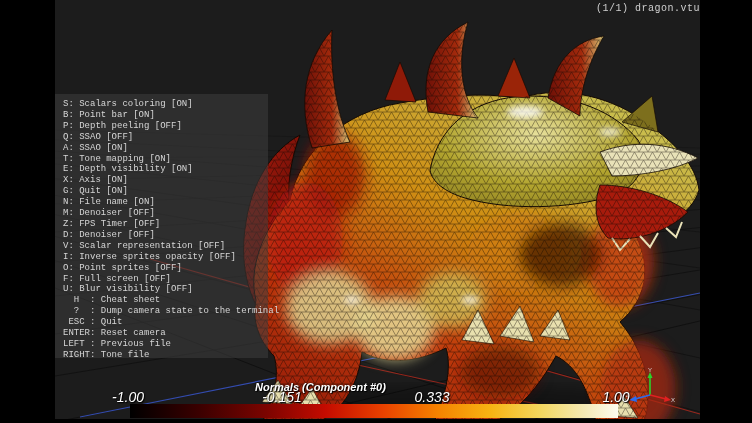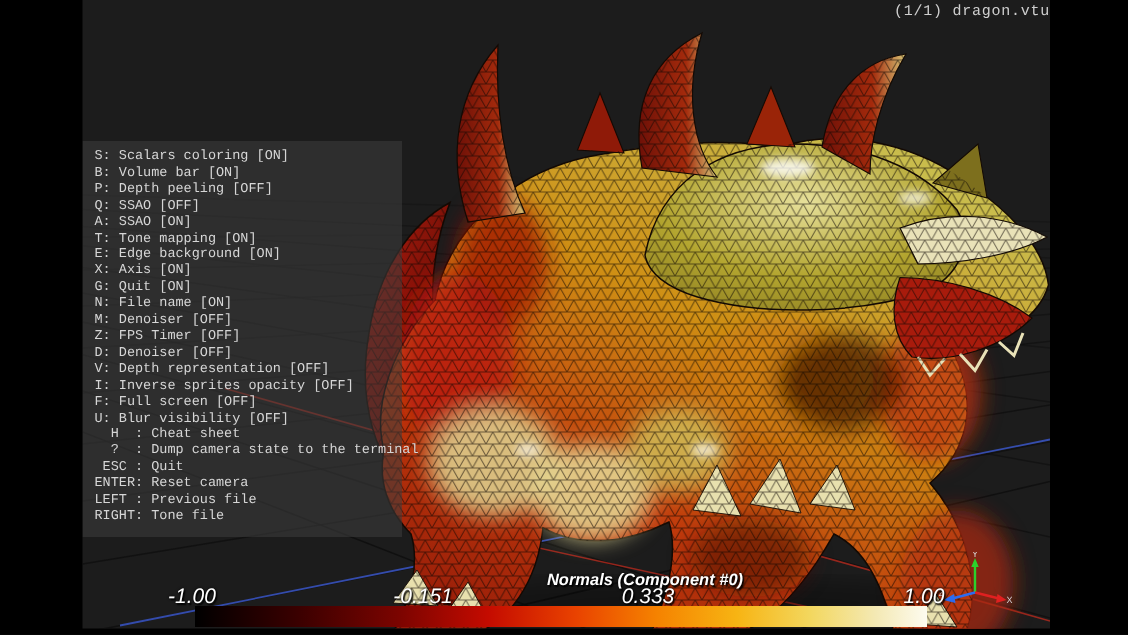--- a/index.html
+++ b/index.html
@@ -9,21 +9,21 @@
   #viewport{position:absolute;left:55px;top:0;width:645px;height:419px;background:#1c1c1c;overflow:hidden;}
   #scene-svg{position:absolute;left:0;top:0;}
   
   .file-title{position:absolute;top:3px;left:55px;width:645px;text-align:right;
               color:#cfcfcf;font-size:10px;letter-spacing:.5px;font-weight:500;}
   
   .cheatsheet{position:absolute;left:0;top:66px;width:213px;height:264px;
               background:rgba(62,62,62,.55);padding:5px 0 0 8px;box-sizing:border-box;margin-top:28px;}
   .cs-line{white-space:pre;color:#d6d6d6;font-size:9px;line-height:10.9px;}
   
-  .sb-title{position:absolute;left:200px;top:381px;width:350px;text-align:center;
+  .sb-title{position:absolute;left:200px;top:381px;width:350px;
             font-family:"Liberation Sans",sans-serif;font-style:italic;font-weight:700;
             font-size:11px;color:#fff;text-shadow:1px 1px 1px #000,0 0 2px #000;}
   .sb-tick{position:absolute;top:389px;transform:translateX(-50%);
            font-family:"Liberation Sans",sans-serif;font-style:italic;font-weight:400;
            font-size:14px;color:#fff;text-shadow:1px 1px 1px #000,0 0 2px #000;}
   .sb-bar{position:absolute;left:75px;top:404px;width:488px;height:14px;
           background:linear-gradient(to right,#000 0%,#3a0000 14%,#7c0400 28%,#c40b00 40%,
                      #e94200 52%,#f58200 63%,#f7b413 74%,#f3d75e 84%,#f4e9b4 93%,#fdfbef 100%);}
   
   #axes-gizmo{position:absolute;left:570px;top:368px;}
@@ -163,34 +163,35 @@
       <path d="M40,28 L46,32 L39,34 Z" fill="#e02020"></path>
       <line x1="25" y1="27" x2="10" y2="31" stroke="#2b6bf0" stroke-width="1.6"></line>
       <path d="M11,28 L4,32 L12,34 Z" fill="#2b6bf0"></path>
       <text x="25" y="3.5" text-anchor="middle" font-size="6" fill="#d8d8d8" font-family="Liberation Sans, sans-serif">Y</text>
       <text x="48" y="34" text-anchor="middle" font-size="6" fill="#d8d8d8" font-family="Liberation Sans, sans-serif">X</text>
       <text x="2.5" y="29" text-anchor="middle" font-size="6" fill="#d8d8d8" font-family="Liberation Sans, sans-serif">Z</text>
     </svg>
 
     <div class="cheatsheet">
       <div class="cs-line">S: Scalars coloring [ON]</div>
-      <div class="cs-line">B: Volume bar [ON]</div>
+      <div class="cs-line">B: Point bar [ON]</div>
       <div class="cs-line">P: Depth peeling [OFF]</div>
       <div class="cs-line">Q: SSAO [OFF]</div>
       <div class="cs-line">A: SSAO [ON]</div>
       <div class="cs-line">T: Tone mapping [ON]</div>
-      <div class="cs-line">E: Edge background [ON]</div>
+      <div class="cs-line">E: Depth visibility [ON]</div>
       <div class="cs-line">X: Axis [ON]</div>
       <div class="cs-line">G: Quit [ON]</div>
       <div class="cs-line">N: File name [ON]</div>
       <div class="cs-line">M: Denoiser [OFF]</div>
       <div class="cs-line">Z: FPS Timer [OFF]</div>
       <div class="cs-line">D: Denoiser [OFF]</div>
-      <div class="cs-line">V: Depth representation [OFF]</div>
+      <div class="cs-line">V: Scalar representation [OFF]</div>
       <div class="cs-line">I: Inverse sprites opacity [OFF]</div>
+      <div class="cs-line">O: Point sprites [OFF]</div>
       <div class="cs-line">F: Full screen [OFF]</div>
       <div class="cs-line">U: Blur visibility [OFF]</div>
       <div class="cs-line"></div>
       <div class="cs-line">  H  : Cheat sheet</div>
       <div class="cs-line">  ?  : Dump camera state to the terminal</div>
       <div class="cs-line"> ESC : Quit</div>
       <div class="cs-line">ENTER: Reset camera</div>
       <div class="cs-line">LEFT : Previous file</div>
       <div class="cs-line">RIGHT: Tone file</div>
     </div>

